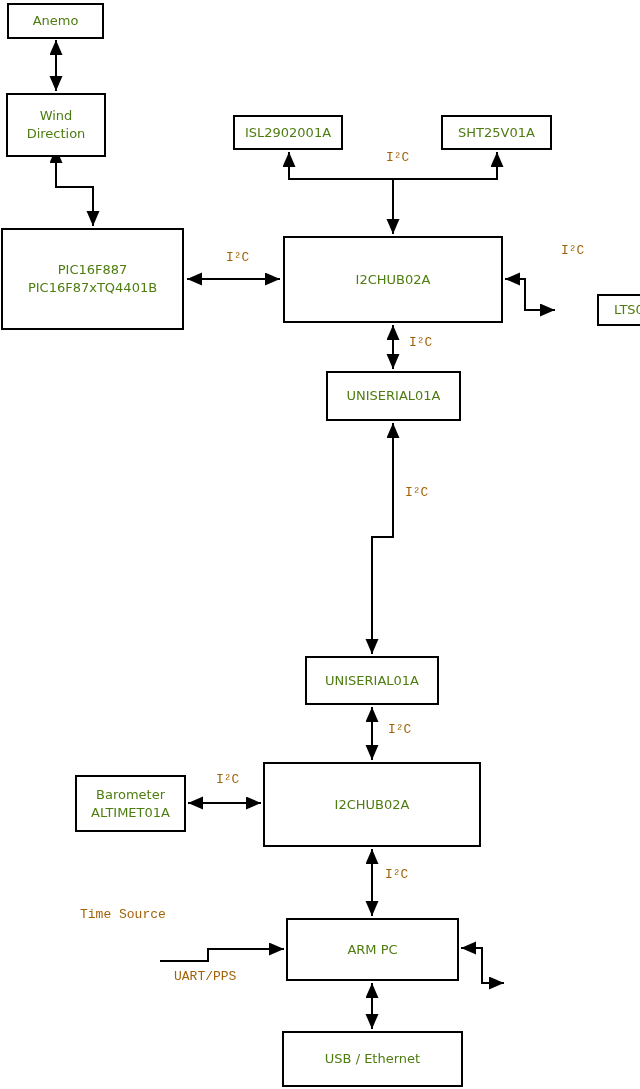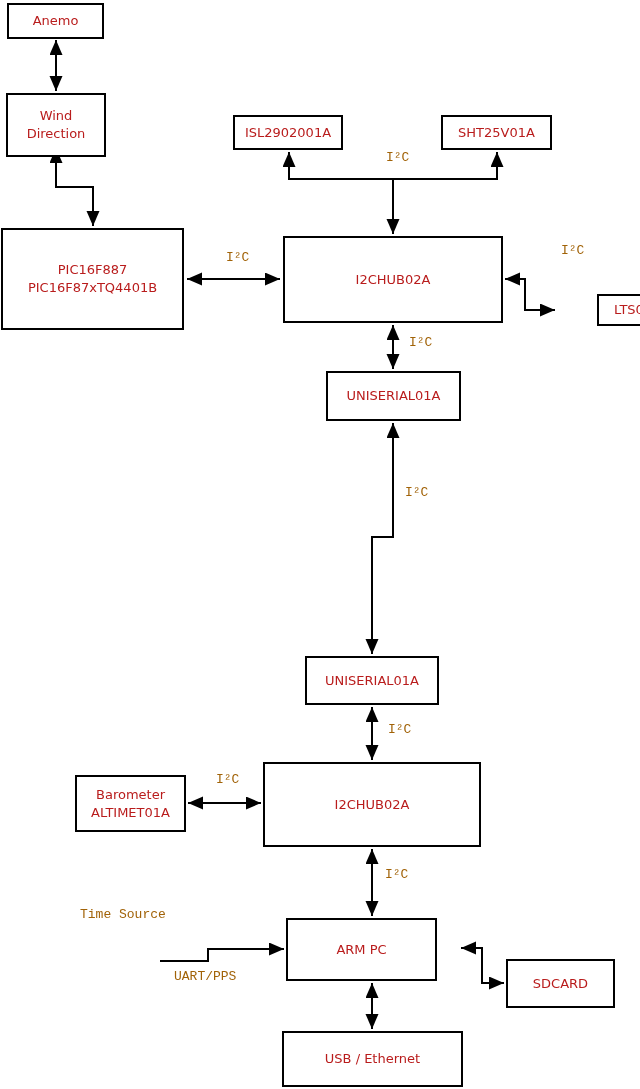--- a/index.html
+++ b/index.html
@@ -27,21 +27,21 @@
     box-sizing: border-box;
     border: 2px solid #000000;
     background: #ffffff;
     display: flex;
     flex-direction: column;
     align-items: center;
     justify-content: center;
     text-align: center;
     font-size: 13px;
     line-height: 1.35;
-    color: #b91c1c;
+    color: #4d7c0f;
   }
   .edge-label {
     position: absolute;
     font-size: 13px;
     color: #a16207;
     white-space: nowrap;
     line-height: 1.1;
     font-family: Liberation Mono, monospace;
   }
   
@@ -50,21 +50,21 @@
   .n-pic        { left:1px;   top:228px;  width:183px; height:102px; }
   .n-isl        { left:233px; top:115px;  width:110px; height:35px; }
   .n-sht        { left:441px; top:115px;  width:111px; height:35px; }
   .n-hub1       { left:283px; top:236px;  width:220px; height:87px; }
   .n-lts        { left:557px; top:294px;  width:81px;  height:32px;margin-left:40px; }
   .n-uni1       { left:326px; top:371px;  width:135px; height:50px; }
   .n-uni2       { left:305px; top:656px;  width:134px; height:49px; }
   .n-hub2       { left:263px; top:762px;  width:218px; height:85px; }
   .n-baro       { left:75px;  top:775px;  width:111px; height:57px; }
   .n-gps        { left:66px;  top:937px;  width:93px;  height:46px; }
-  .n-arm        { left:286px; top:918px;  width:151px; height:63px;text-align:right; }
+  .n-arm        { left:286px; top:918px;  width:173px; height:63px;text-align:right; }
   .n-sdcard     { left:506px; top:959px;  width:109px; height:49px; }
   .n-usb        { left:282px; top:1031px; width:181px; height:56px; }
   
   .l-sensor-bus { left:386px; top:151px; }
   .l-pic-hub    { left:226px; top:251px; }
   .l-hub-lts    { left:561px; top:244px; }
   .l-hub-uni    { left:409px; top:336px; }
   .l-uni-link   { left:405px; top:486px; }
   .l-uni-hub2   { left:388px; top:723px; }
   .l-baro-hub2  { left:216px; top:773px; }
@@ -146,23 +146,20 @@
   <div class="node n-baro">
     <span>Barometer</span>
     <span>ALTIMET01A</span>
   </div>
 
 
   <div class="node n-arm">
     <span>ARM PC</span>
   </div>
 
-  <div class="node n-sdcard">
-    <span>SDCARD</span>
-  </div>
 
   <div class="node n-usb">
     <span>USB / Ethernet</span>
   </div>
 
   <span class="edge-label l-sensor-bus">I²C</span>
   <span class="edge-label l-pic-hub">I²C</span>
   <span class="edge-label l-hub-lts">I²C</span>
   <span class="edge-label l-hub-uni">I²C</span>
   <span class="edge-label l-uni-link">I²C</span>

